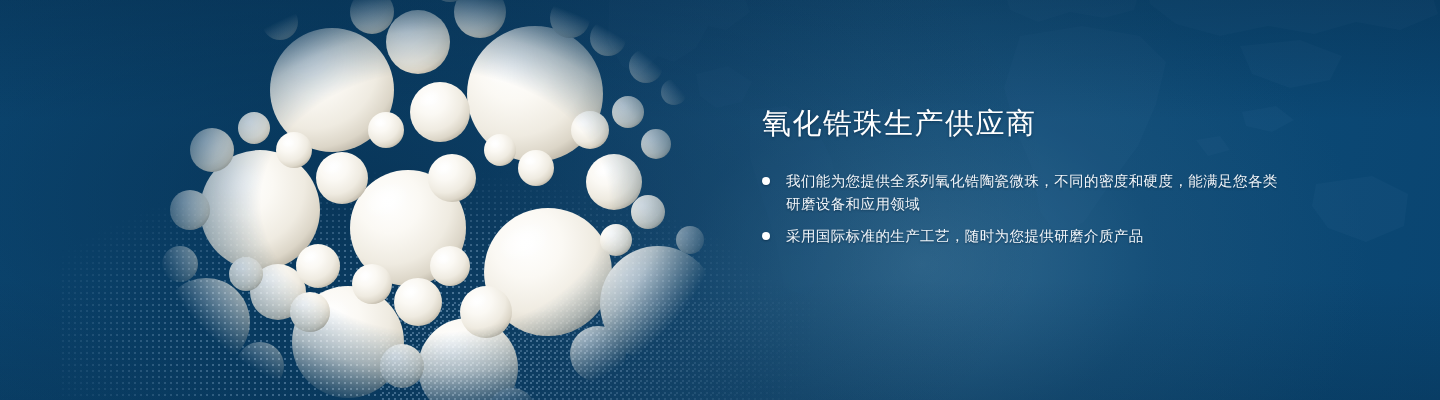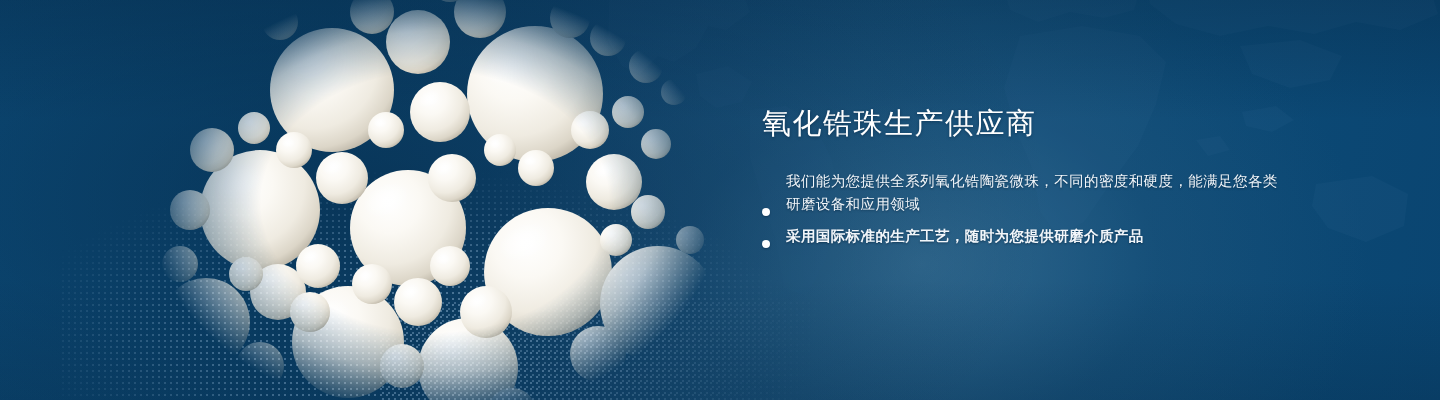--- a/index.html
+++ b/index.html
@@ -83,24 +83,24 @@
     font-weight: 500;
     letter-spacing: 1.5px;
     line-height: 1.1;
     margin: 0 0 30px 0;
     text-shadow: 0 1px 3px rgba(2,26,48,0.45);
     white-space: nowrap;
   }
   .bullets { list-style: none; margin: 0; padding: 0; }
   .bullet {
     display: flex;
-    align-items: flex-end;
+    align-items: flex-start;
     margin-bottom: 9px;
   }
-  .bullet:last-child { margin-bottom: 0; font-weight: bold; }
+  .bullet:last-child { margin-bottom: 0; }
   .dot {
     flex: 0 0 auto;
     width: 8px; height: 8px;
     border-radius: 50%;
     background: #ffffff;
     margin: 7px 16px 0 0;
     box-shadow: 0 1px 2px rgba(2,26,48,0.4);
   }
   .bullet-text {
     color: #f2f6fa;

